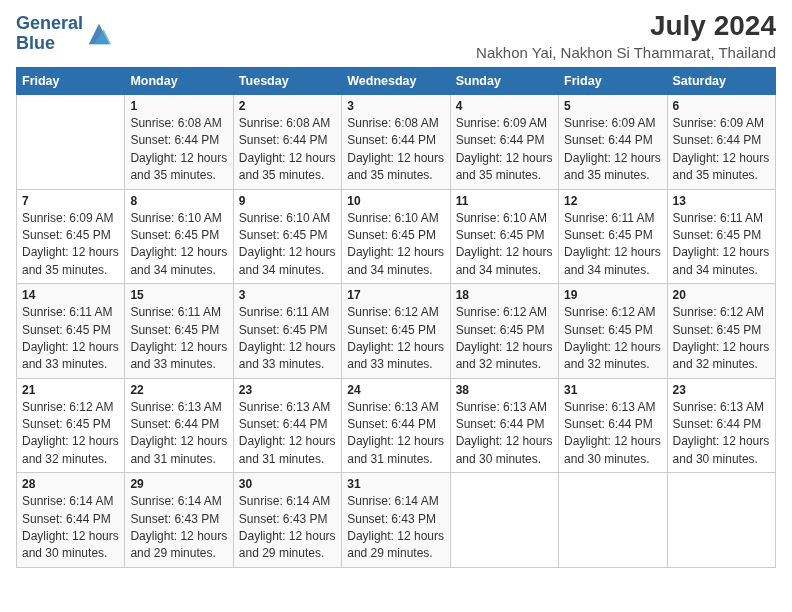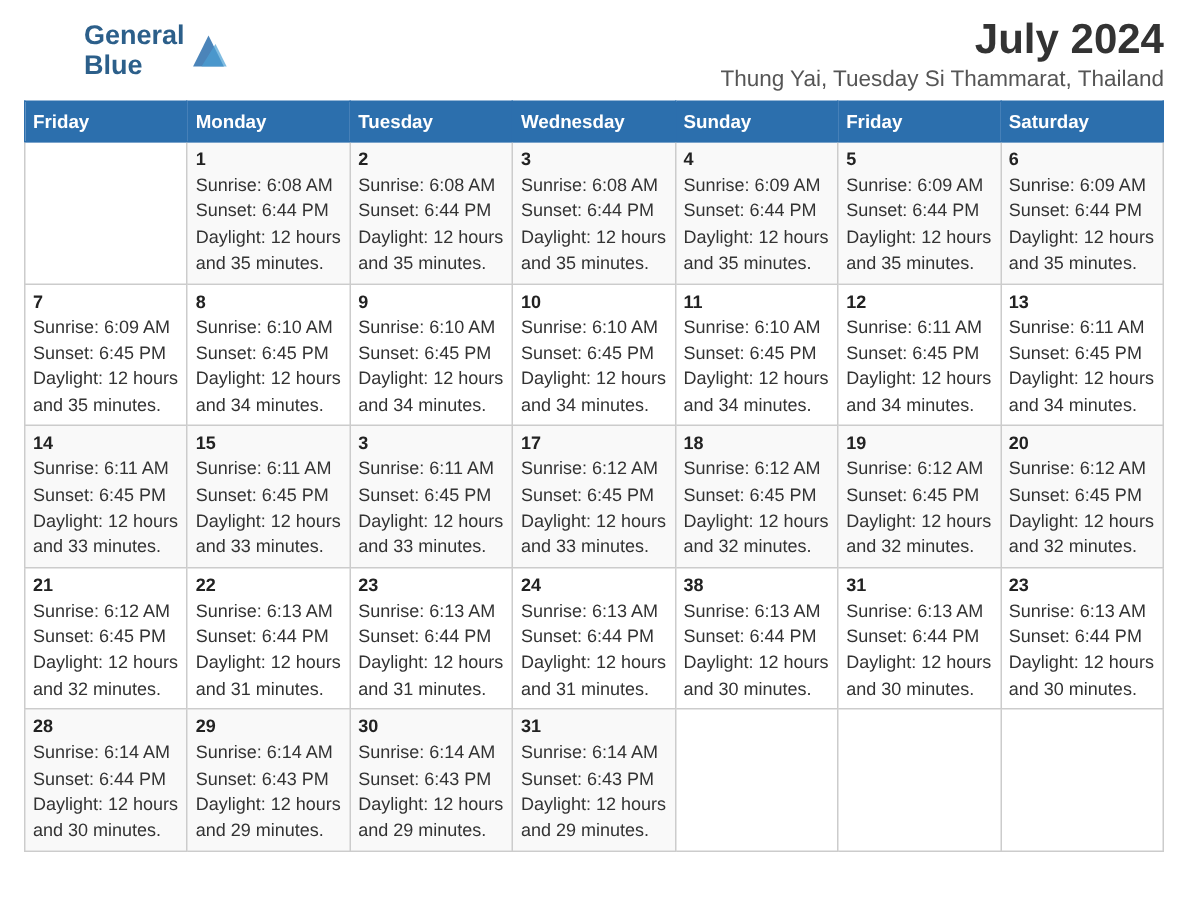--- a/index.html
+++ b/index.html
@@ -13,21 +13,20 @@
     .header-area {
       display: flex;
       justify-content: space-between;
       align-items: flex-start;
       margin-bottom: 6px;
     }
     .logo {
       display: flex;
       align-items: flex-start;
       margin-top: 4px;
-      margin-left: 40px;
     }
     .logo-text {
       font-size: 18px;
       font-weight: bold;
       color: #2c5f8a;
       line-height: 1.1;
     }
     .logo-text span {
       color: #2c5f8a;
     }
@@ -105,21 +104,21 @@
         </div>
         <svg class="logo-icon" viewBox="0 0 30 30" xmlns="http://www.w3.org/2000/svg">
           <polygon points="4,26 15,4 26,26" fill="#2c6fad" opacity="0.85"></polygon>
           <polygon points="10,26 20,10 28,26" fill="#4a9fd4" opacity="0.7"></polygon>
         </svg>
       </div>
     </div>
   </div>
   <div class="title-area">
     <div class="main-title">July 2024</div>
-    <div class="subtitle">Thung Yai, Tuesday Si Thammarat, Thailand</div>
+    <div class="subtitle">Nakhon Yai, Nakhon Si Thammarat, Thailand</div>
   </div>
 </div>
 
 <table>
   <thead>
     <tr>
     <th>Friday</th>
         <th>Monday</th>
         <th>Tuesday</th>
         <th>Wednesday</th>

